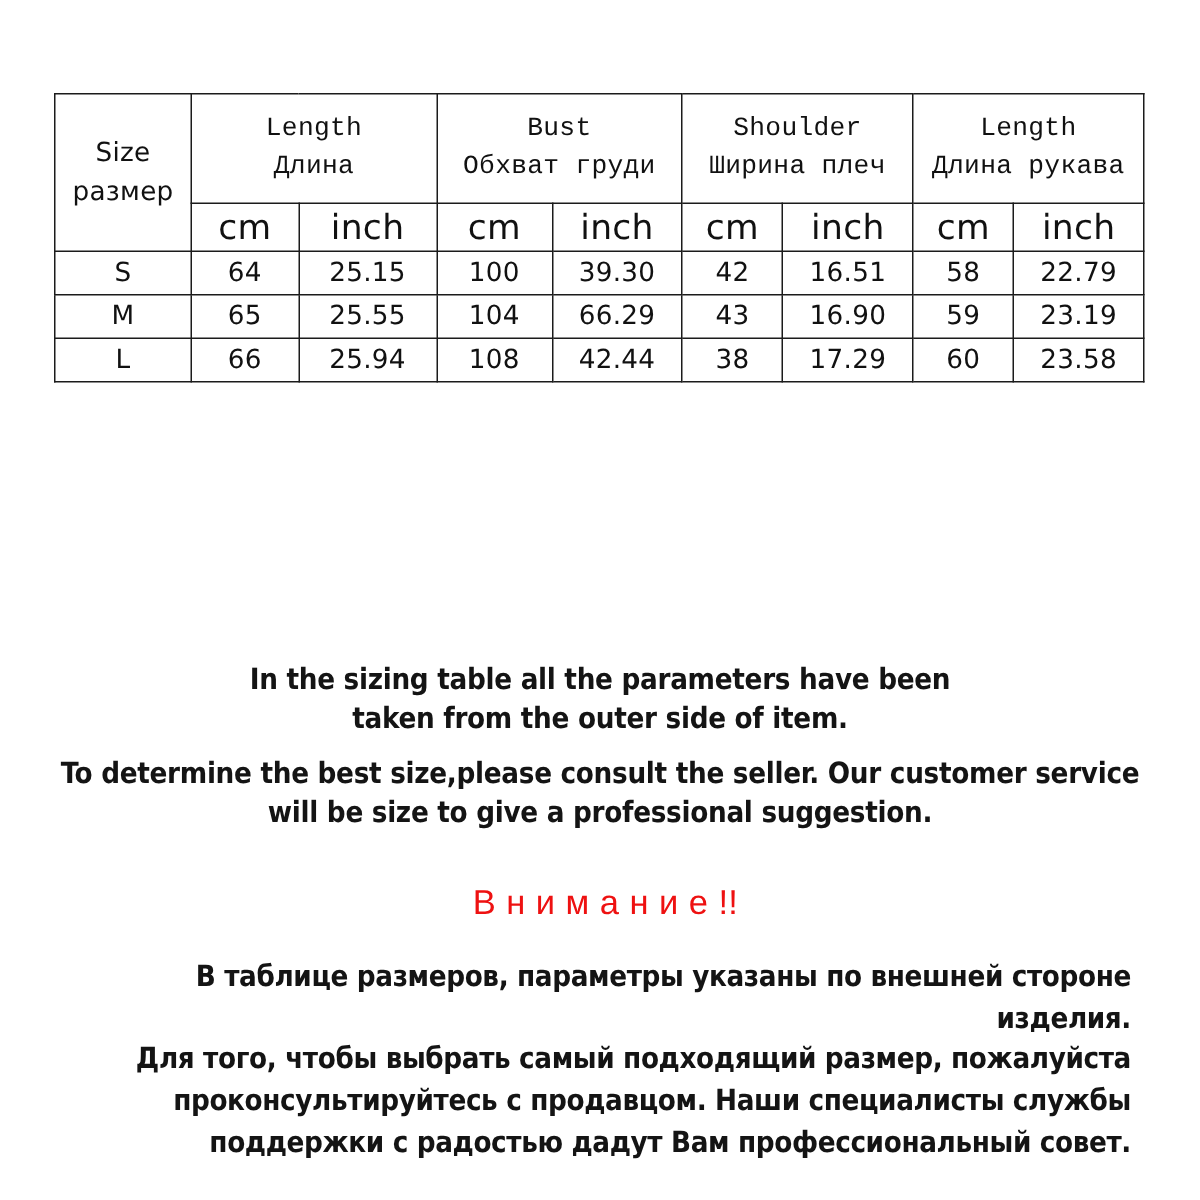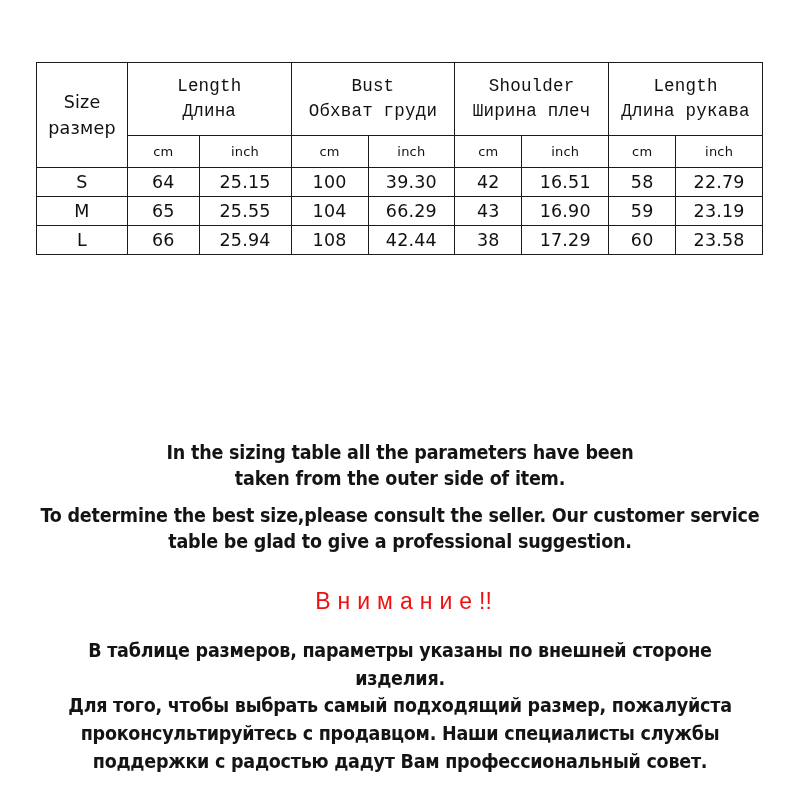--- a/index.html
+++ b/index.html
@@ -51,21 +51,21 @@
   .th-group .en { display: block; }
   .th-group .ru { display: block; }
   .th-size {
     font-size: 17.5px;
     line-height: 1.5;
   }
   .th-size .en { display: block; }
   .th-size .ru { display: block; }
   .th-unit {
     height: 31px;
-    font-size: 13px;
+    font-size: 23px;
   }
   .tbody-row td {
     height: 28px;
     font-size: 17.5px;
   }
 
   
   col.c-size  { width: 84px; }
   col.c-cm    { width: 66px; }
   col.c-inch  { width: 85px; }
@@ -120,21 +120,21 @@
   .para-ru {
     font-family: "DejaVu Sans Condensed", "Liberation Sans Narrow", "Liberation Sans", sans-serif;
     font-weight: bold;
     font-size: 19.5px;
     line-height: 1.42;
     color: #141414;
     margin: 24px 0 0 0;
     letter-spacing: -0.25px;
     padding: 0 46px;
   }
-  .para-ru .ln { display: block; }
+  .para-ru .ln { display: block; text-align: right; }
 </style>
 </head>
 <body>
 
 <div class="table-wrap">
   <table class="size-table">
     <colgroup>
       <col class="c-size">
         <col class="c-cm">
         <col class="c-inch">
@@ -220,21 +220,21 @@
 <div class="notice">
 
 
   <div class="para-en">
     <span>In the sizing table all the parameters have been</span><br>
     <span>taken from the outer side of item.</span>
   </div>
 
   <div class="para-en second">
     <span>To determine the best size,please consult the seller. Our customer service</span><br>
-    <span>table be glad to give a professional suggestion.</span>
+    <span>will be size to give a professional suggestion.</span>
   </div>
 
   <div class="attention-ru"><span>Внимание</span><span class="bangs">!!</span></div>
 
   <div class="para-ru">
     <span class="ln">В таблице размеров, параметры указаны по внешней стороне изделия.</span>
     <span class="ln">Для того, чтобы выбрать самый подходящий размер, пожалуйста</span>
     <span class="ln">проконсультируйтесь с продавцом. Наши специалисты службы</span>
     <span class="ln">поддержки с радостью дадут Вам профессиональный совет.</span>
   </div>

